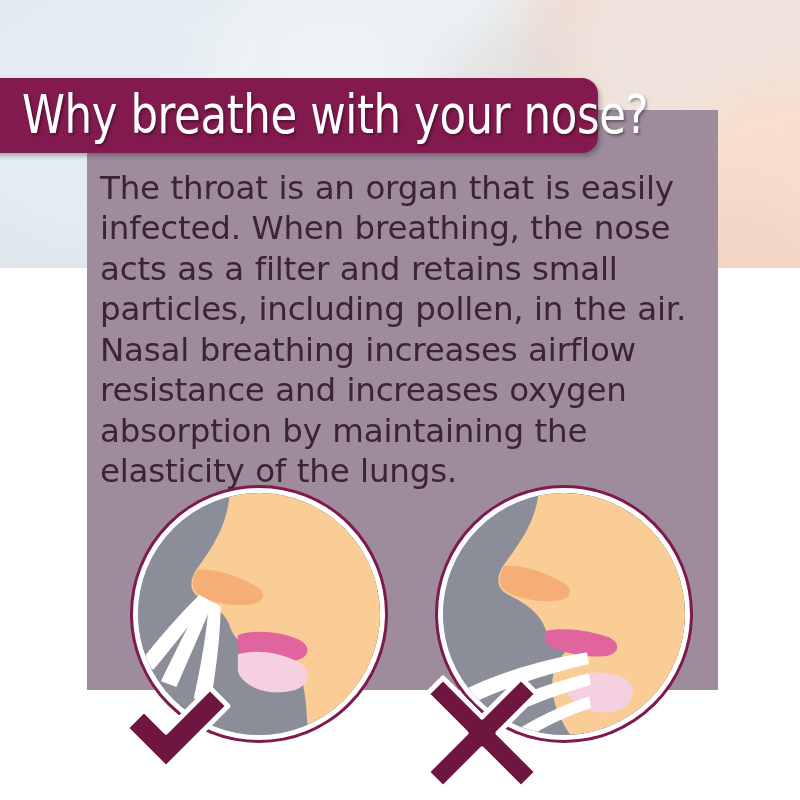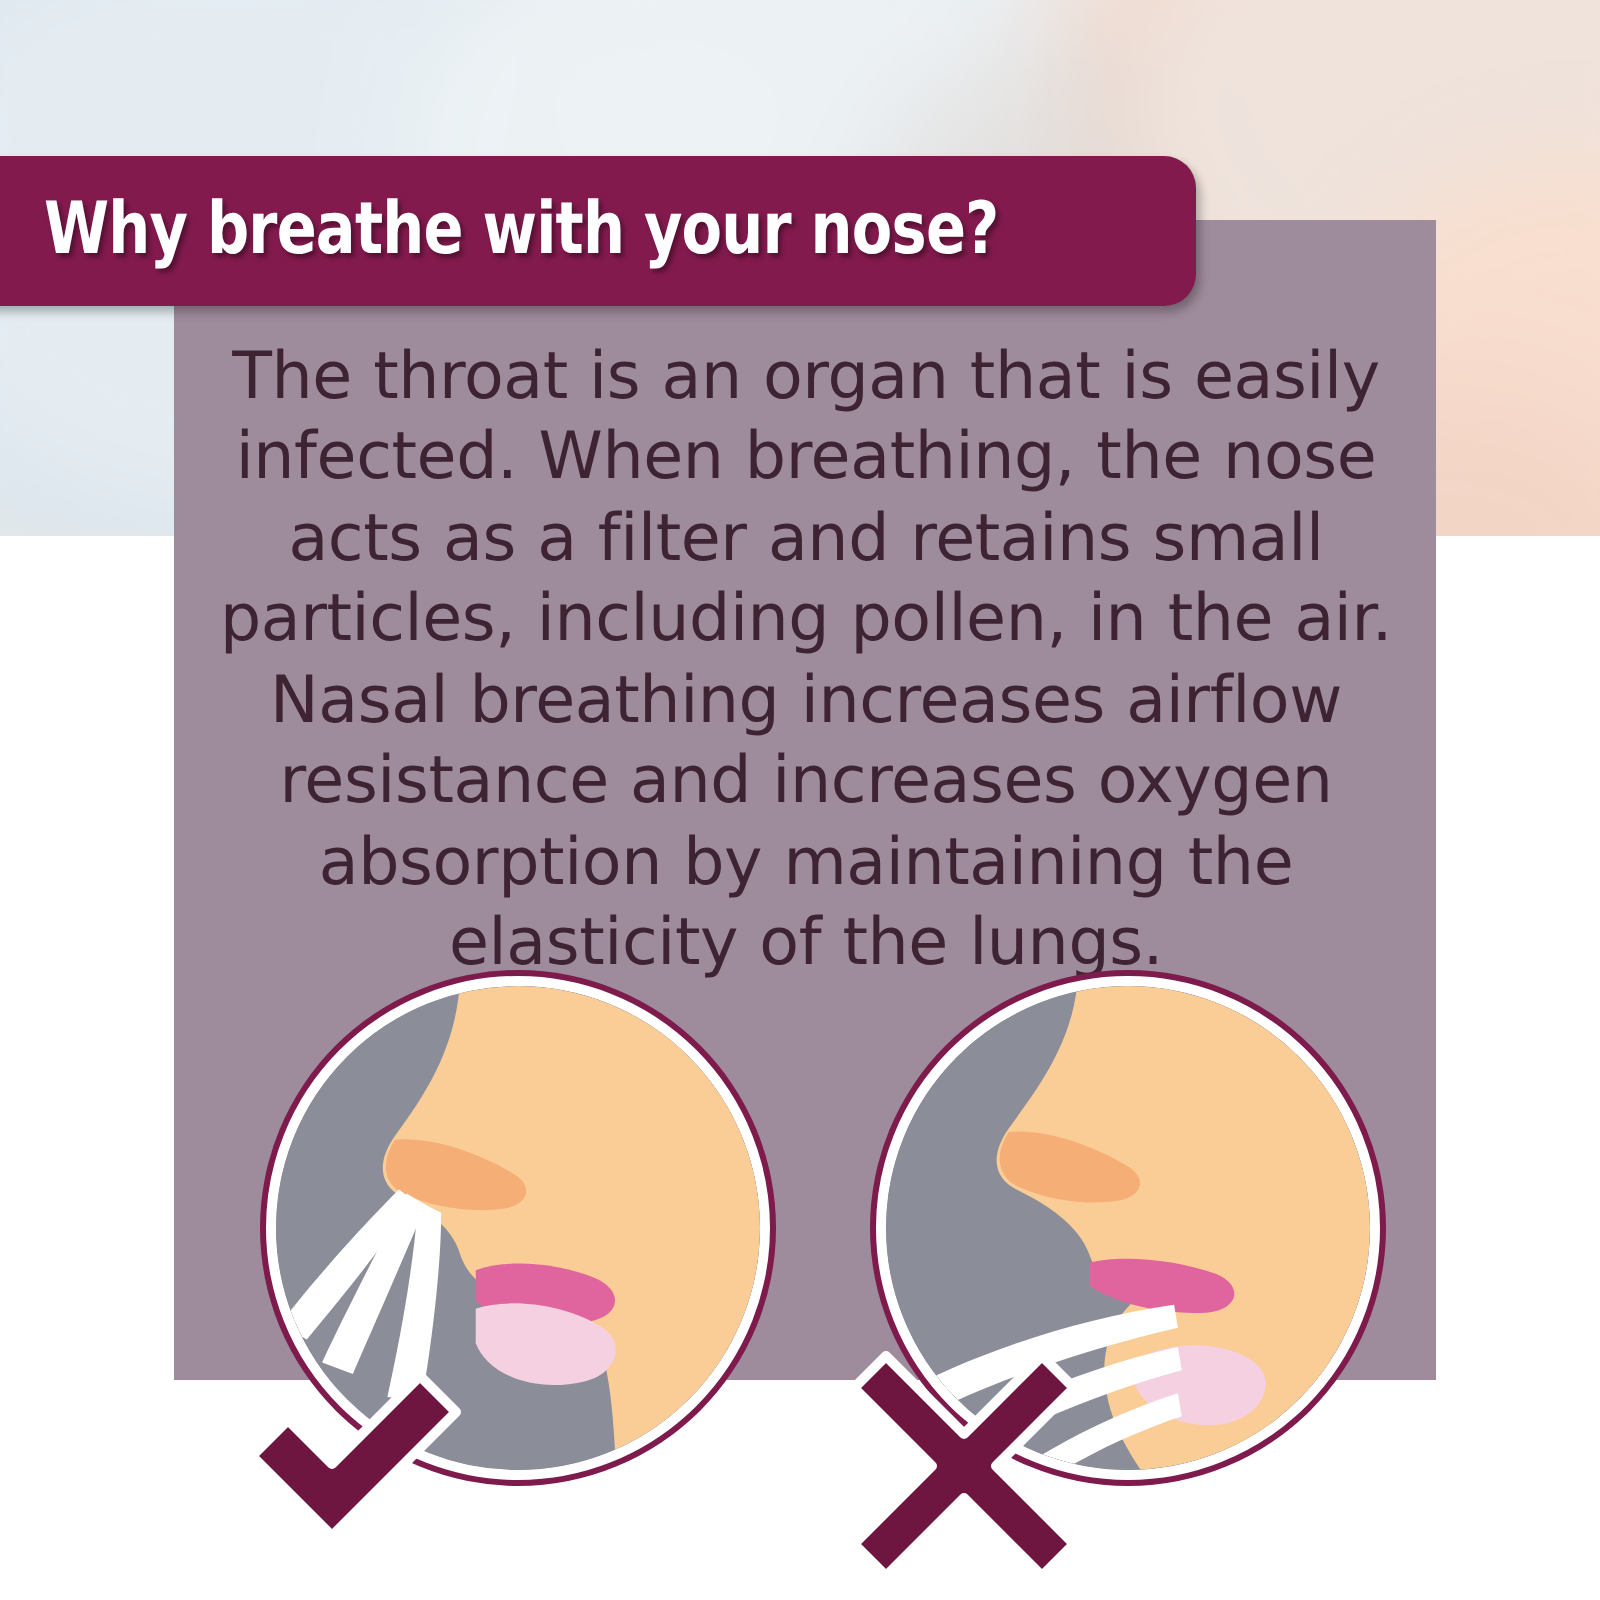--- a/index.html
+++ b/index.html
@@ -103,40 +103,39 @@
     border-radius: 0 16px 16px 0;
     box-shadow: 2px 3px 5px rgba(0,0,0,0.28);
   }
   .banner-title {
     position: absolute;
     left: 42px;
     top: 50%;
     transform: translateY(-52%);
     color: #ffffff;
     font-family: "DejaVu Sans", sans-serif;
-    font-size: 36px;
-    font-weight: 700;
+    font-size: 53px;
+    font-weight: 400;
     letter-spacing: -0.5px;
     transform-origin: left center;
     white-space: nowrap;
     text-shadow: 2px 2px 3px rgba(0,0,0,0.38);
   }
   .banner-title-inner {
     display: inline-block;
     transform: scaleX(0.82);
     transform-origin: left center;
   }
 
   
   .body-text {
     position: absolute;
     left: 100px;
     top: 168px;
     width: 606px;
-    text-align: center;
     color: #3e2433;
     font-family: "DejaVu Sans", sans-serif;
     font-size: 32.5px;
     line-height: 1.245;
     letter-spacing: -0.2px;
     word-spacing: 0.5px;
   }
 
   
   .circle {

